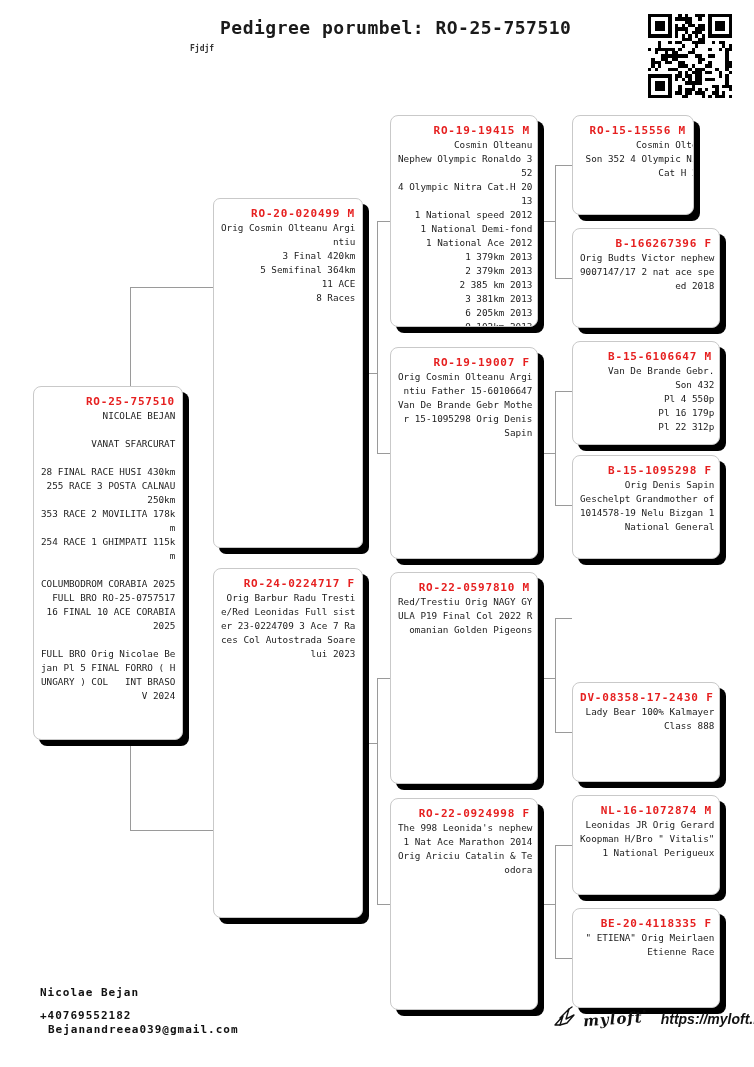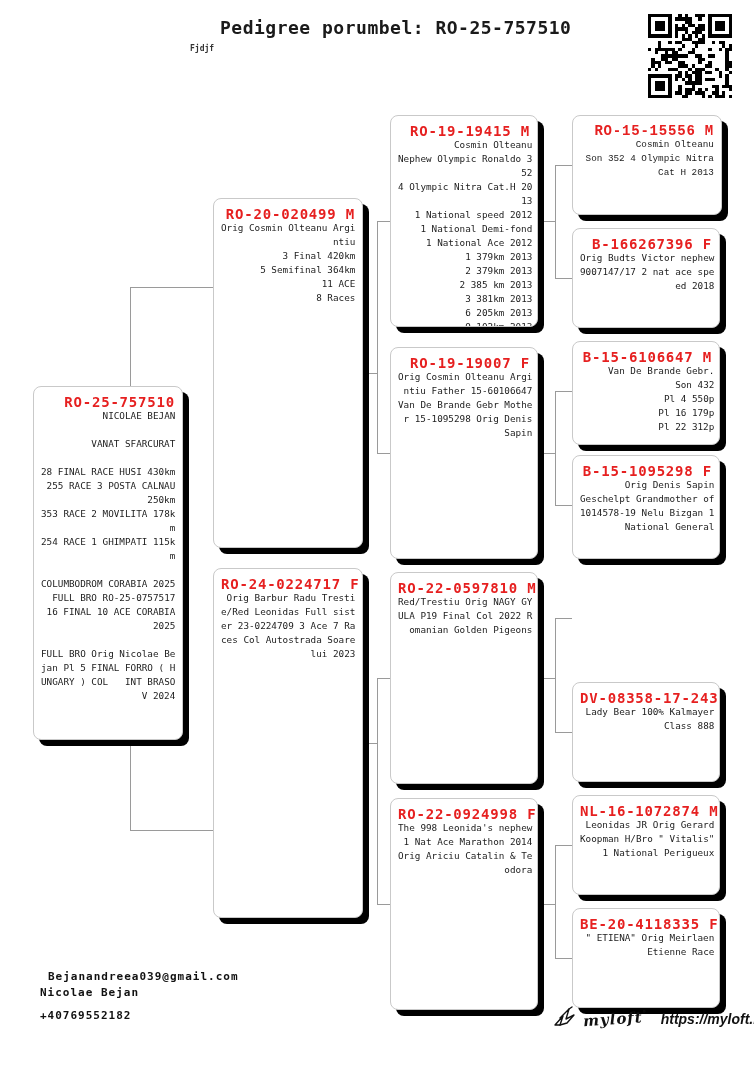--- a/index.html
+++ b/index.html
@@ -4,29 +4,29 @@
 <style>
   html,body{margin:0;padding:0;background:#fff;}
   #page{position:relative;width:754px;height:1067px;background:#ffffff;overflow:hidden;
         font-family:"DejaVu Sans Mono","Liberation Mono",monospace;color:#111;text-align:right;}
   .title{position:absolute;left:220px;top:17px;font-size:18px;font-weight:bold;
          letter-spacing:0.5px;color:#1a1a1a;white-space:nowrap;}
   .watermark{position:absolute;left:190px;top:44px;font-size:8px;font-weight:bold;color:#333;}
   .qr{position:absolute;left:648px;top:14px;width:84px;height:84px;}
   .box{position:absolute;background:#fff;border:1px solid #c9c9c9;border-radius:8px;
        box-shadow:6px 6px 0 #000;padding:8px 7px;box-sizing:border-box;overflow:hidden;}
-  .ring{font-size:14px;font-weight:bold;color:#e62020;letter-spacing:0.8px;line-height:14px;white-space:nowrap;}
+  .ring{font-size:11px;font-weight:bold;color:#e62020;letter-spacing:0.8px;line-height:14px;white-space:nowrap;}
   .body{font-size:9.3px;line-height:14px;color:#1c1c1c;width:24ch;
         white-space:pre-wrap;overflow-wrap:anywhere;word-break:break-all;}
   .hline,.vline{position:absolute;background:#9a9a9a;}
   .hline{height:1px;}
   .vline{width:1px;}
   .footer-name{position:absolute;left:40px;top:986px;font-size:11px;font-weight:bold;letter-spacing:1px;}
   .footer-phone{position:absolute;left:40px;top:1009px;font-size:11px;font-weight:bold;letter-spacing:1px;}
-  .footer-email{position:absolute;left:40px;top:970px;font-size:11px;font-weight:bold;letter-spacing:1px;padding-left:8px;}
+  .footer-email{position:absolute;left:40px;top:1023px;font-size:11px;font-weight:bold;letter-spacing:1px;padding-left:8px;}
   .brandrow{position:absolute;left:552px;top:1004px;display:flex;align-items:center;gap:5px;}
   .brand-script{font-family:"DejaVu Serif","Liberation Serif",serif;font-style:italic;font-weight:bold;
                 font-size:15px;transform:rotate(-4deg);letter-spacing:1px;color:#111;}
   .brand-mark{font-size:8px;vertical-align:super;}
   .brand-url{font-family:"Liberation Sans","DejaVu Sans",sans-serif;font-style:italic;font-weight:bold;
              font-size:14px;color:#111;margin-left:8px;}
 </style>
 </head>
 <body>
 
@@ -290,21 +290,21 @@
 353 RACE 2 MOVILITA 178km
 254 RACE 1 GHIMPATI 115km
 
 COLUMBODROM CORABIA 2025
 FULL BRO RO-25-0757517
 16 FINAL 10 ACE CORABIA 2025
 
 FULL BRO Orig Nicolae Bejan Pl 5 FINAL FORRO ( HUNGARY ) COL   INT BRASOV 2024</div>
   </div>
 
-  <div class="box" style="left:213px;top:198px;width:150px;height:350px;">
+  <div class="box" style="left:213px;top:198px;width:150px;height:350px;border-radius:7px;">
     <div class="ring">RO-20-020499 M</div>
     <div class="body">Orig Cosmin Olteanu Argintiu
 3 Final 420km
 5 Semifinal 364km
 11 ACE
 8 Races</div>
   </div>
 
   <div class="box" style="left:213px;top:568px;width:150px;height:350px;">
     <div class="ring">RO-24-0224717 F</div>
@@ -335,21 +335,21 @@
   <div class="box" style="left:390px;top:572px;width:148px;height:212px;">
     <div class="ring">RO-22-0597810 M</div>
     <div class="body">Red/Trestiu Orig NAGY GYULA P19 Final Col 2022 Romanian Golden Pigeons</div>
   </div>
 
   <div class="box" style="left:390px;top:798px;width:148px;height:212px;">
     <div class="ring">RO-22-0924998 F</div>
     <div class="body">The 998 Leonida's nephew 1 Nat Ace Marathon 2014 Orig Ariciu Catalin &amp; Teodora</div>
   </div>
 
-  <div class="box" style="left:572px;top:115px;width:150px;height:100px;font-family:Liberation Mono, monospace;">
+  <div class="box" style="left:572px;top:115px;width:122px;height:100px;">
     <div class="ring">RO-15-15556 M</div>
     <div class="body">Cosmin Olteanu
 Son 352 4 Olympic Nitra Cat H 2013</div>
   </div>
 
   <div class="box" style="left:572px;top:228px;width:148px;height:100px;">
     <div class="ring">B-166267396 F</div>
     <div class="body">Orig Budts Victor nephew 9007147/17 2 nat ace speed 2018</div>
   </div>
 

